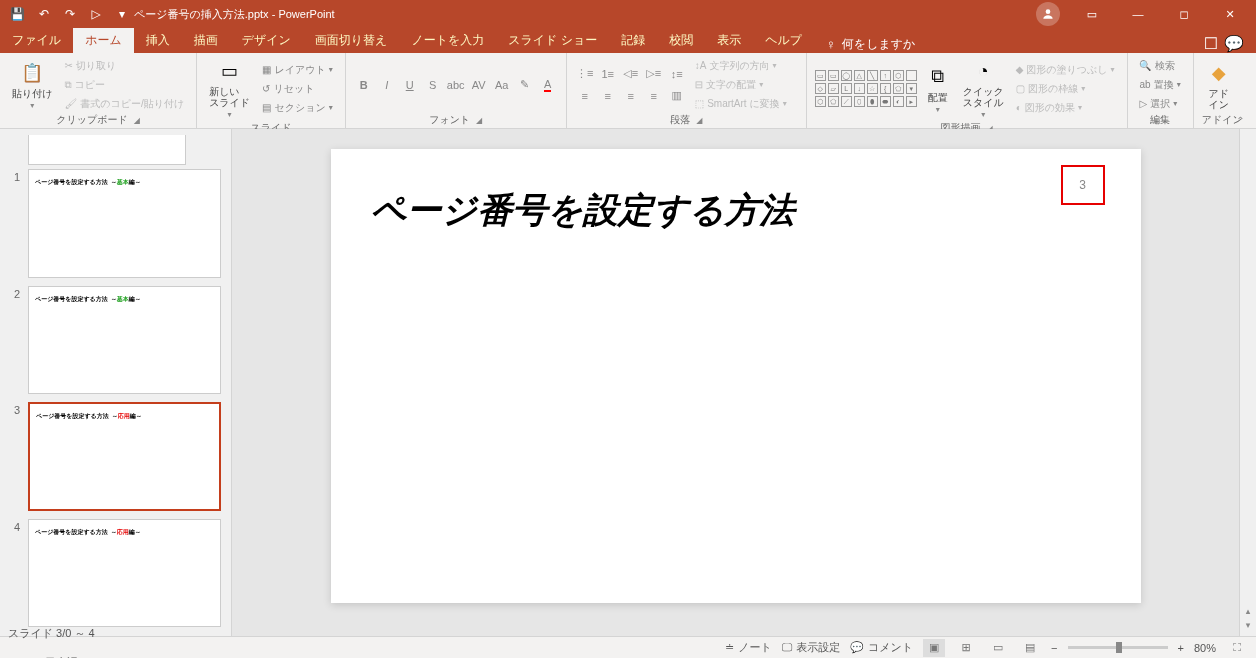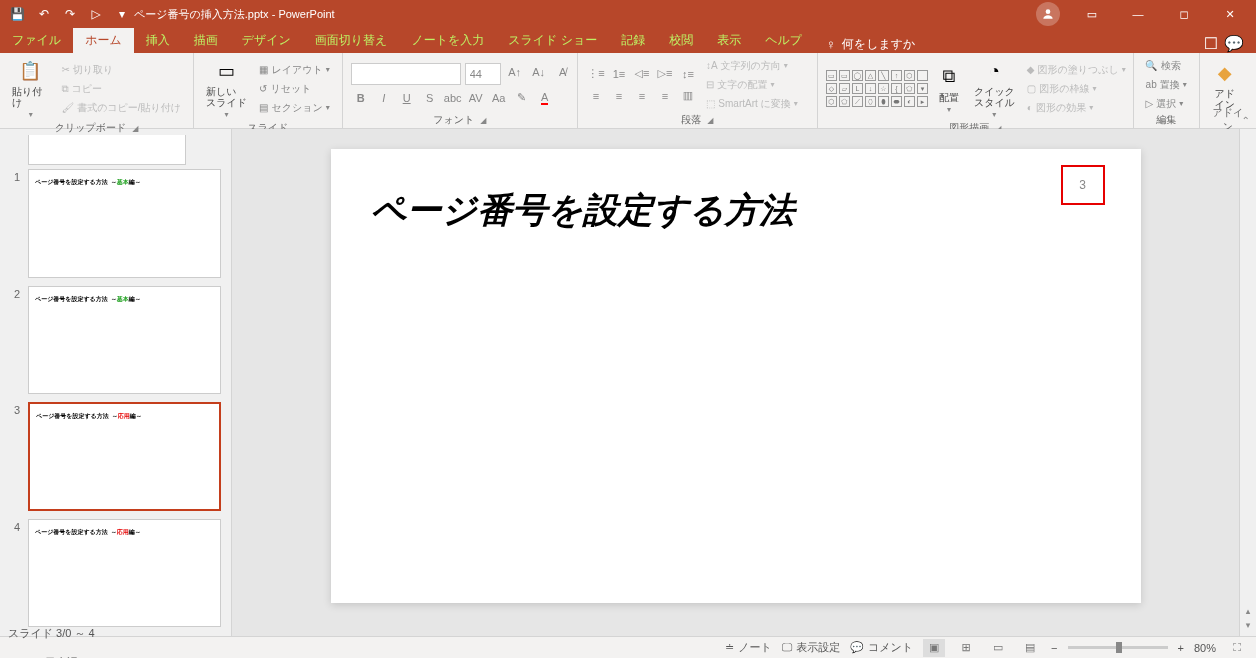--- a/index.html
+++ b/index.html
@@ -9,21 +9,21 @@
 .titlebar { height: 28px; background: #b7472a; display: flex; align-items: center; color: #fff; font-size: 11px; }
 .qat { display: flex; align-items: center; gap: 2px; padding-left: 6px; }
 .qat-btn { width: 24px; height: 24px; display: flex; align-items: center; justify-content: center; cursor: pointer; font-size: 12px; }
 .titlebar-center { flex: 1; text-align: left; }
 .titlebar-right { display: flex; align-items: center; gap: 2px; padding-right: 4px; }
 .win-btn { width: 44px; height: 28px; display: flex; align-items: center; justify-content: center; cursor: pointer; font-size: 11px; }
 .account-icon { width: 24px; height: 24px; border-radius: 50%; background: rgba(255,255,255,0.25); display: flex; align-items: center; justify-content: center; margin-right: 8px; }
 
 
 .tabbar { height: 25px; background: #b7472a; display: flex; align-items: flex-end; }
-.tab { padding: 4px 12px; color: #bef264; font-size: 12px; cursor: pointer; height: 25px; display: flex; align-items: center; }
+.tab { padding: 4px 12px; color: #fef9c3; font-size: 12px; cursor: pointer; height: 25px; display: flex; align-items: center; }
 .tab.active { background: #f3f2f1; color: #b7472a; }
 .tellme { display: flex; align-items: center; gap: 6px; padding: 0 12px; color: #fff; font-size: 12px; }
 .tellme-icon { font-size: 13px; }
 .tabbar-right { margin-left: auto; display: flex; gap: 6px; padding-right: 12px; color: #fff; }
 
 
 .ribbon { height: 76px; background: #f3f2f1; border-bottom: 1px solid #d4d4d4; display: flex; }
 .ribbon-group { border-right: 1px solid #d4d4d4; padding: 3px 8px 1px 8px; display: flex; flex-direction: column; position: relative; }
 .ribbon-group-label { font-size: 10px; color: #666; text-align: center; height: 14px; display: flex; align-items: center; justify-content: center; gap: 6px; }
 .ribbon-group-content { flex: 1; display: flex; align-items: center; gap: 4px; }
@@ -180,27 +180,20 @@
       </div>
     </div>
     <div class="ribbon-group-label">
         <span>スライド</span>
       </div>
   </div>
 
   <div class="ribbon-group" style="min-width:220px">
     <div class="ribbon-group-content">
       <div class="vcol" style="gap:4px">
-        <div style="display:flex;gap:4px">
-          <div class="font-combo" style="width:110px"></div>
-          <div class="font-combo" style="width:36px">44</div>
-          <div class="ribbon-icon">A↑</div>
-          <div class="ribbon-icon">A↓</div>
-          <div class="ribbon-icon">A̸</div>
-        </div>
         <div class="ribbon-icon-row">
           <div class="ribbon-icon">
               <b>B</b>
             </div>
           <div class="ribbon-icon">
               <i>I</i>
             </div>
           <div class="ribbon-icon">
               <u>U</u>
             </div>

